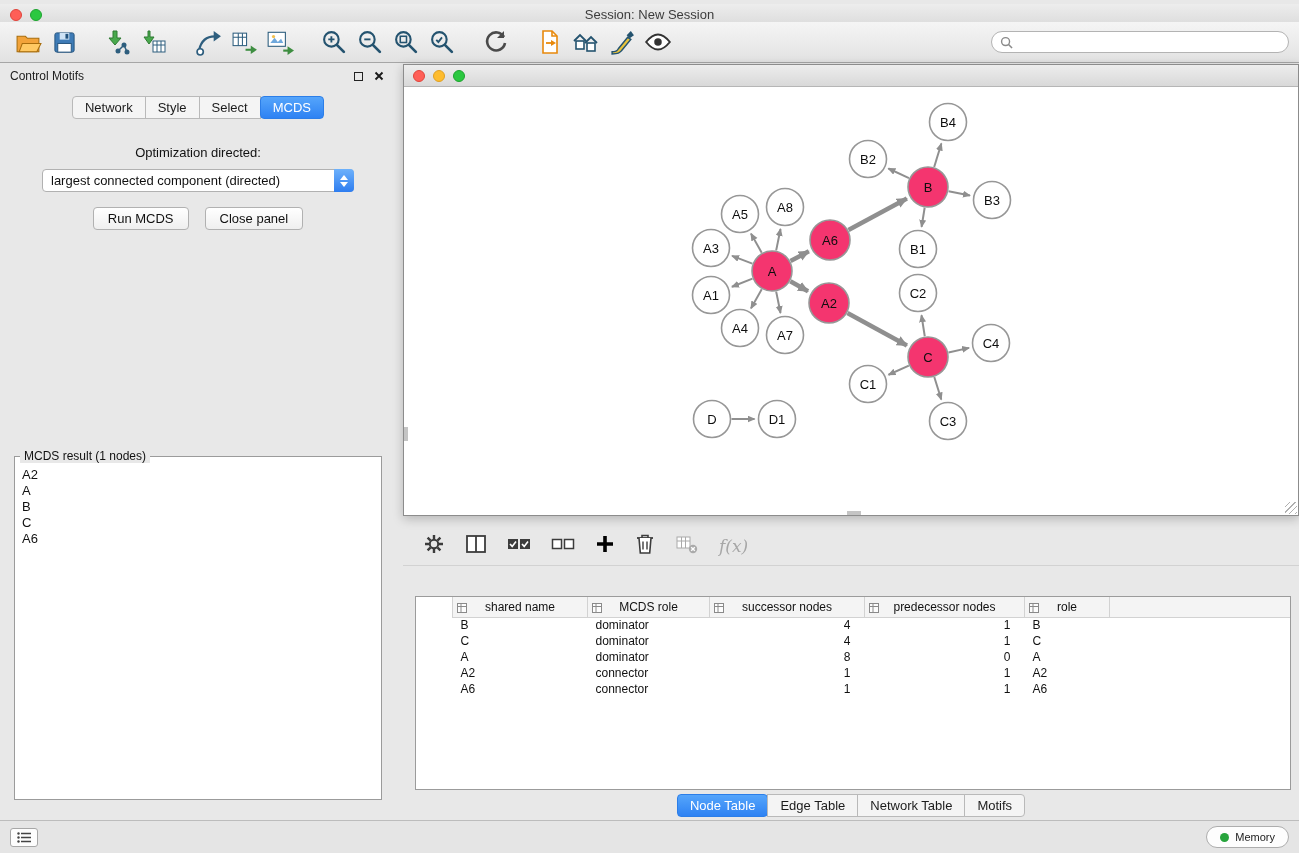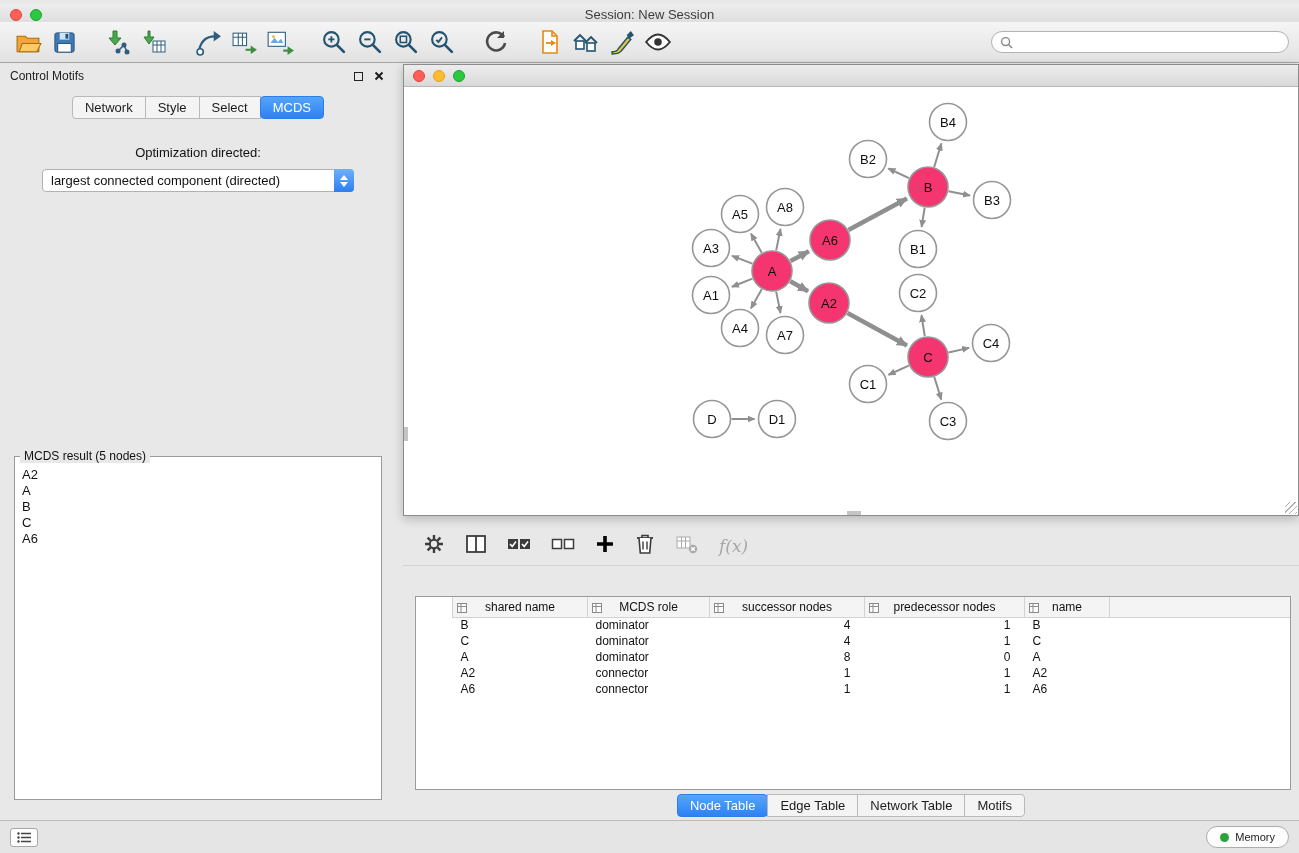--- a/index.html
+++ b/index.html
@@ -239,22 +239,26 @@
       <span class="tab active">MCDS</span>
     </div>
     <div class="opt-label">Optimization directed:</div>
     <div class="dropdown">
       <span class="val">largest connected component (directed)</span>
       <span class="dd-cap">
           <span class="dd-up"></span>
           <span class="dd-down"></span>
         </span>
     </div>
+    <div class="btn-row">
+      <button class="pbtn">Run MCDS</button>
+      <button class="pbtn">Close panel</button>
+    </div>
     <div class="result-box">
-      <span class="result-title">MCDS result (5 nodes)</span>
+      <span class="result-title">MCDS result (1 nodes)</span>
       <div class="result-list">
           <div class="result-item">A2</div>
           <div class="result-item">A</div>
           <div class="result-item">B</div>
           <div class="result-item">C</div>
           <div class="result-item">A6</div>
         </div>
     </div>
   </div>
 
@@ -439,21 +443,21 @@
                     <rect x="0.5" y="0.5" width="9" height="9" fill="#fdfdfd" stroke="#8a8a8a"></rect>
                     <path d="M0.5 3.5h9M4 0.5v9" stroke="#8a8a8a" fill="none"></path>
                   </svg></span><span class="hlabel">successor nodes</span></th>
               <th style="width: 160px;"><span class="hicon"><svg width="10" height="10" viewBox="0 0 10 10">
                     <rect x="0.5" y="0.5" width="9" height="9" fill="#fdfdfd" stroke="#8a8a8a"></rect>
                     <path d="M0.5 3.5h9M4 0.5v9" stroke="#8a8a8a" fill="none"></path>
                   </svg></span><span class="hlabel">predecessor nodes</span></th>
               <th style="width: 85px;"><span class="hicon"><svg width="10" height="10" viewBox="0 0 10 10">
                     <rect x="0.5" y="0.5" width="9" height="9" fill="#fdfdfd" stroke="#8a8a8a"></rect>
                     <path d="M0.5 3.5h9M4 0.5v9" stroke="#8a8a8a" fill="none"></path>
-                  </svg></span><span class="hlabel">name</span></th>
+                  </svg></span><span class="hlabel">role</span></th>
               <th class="fillerth"></th>
             </tr>
           </thead>
         <tbody>
             <tr>
               <td>B</td>
               <td>dominator</td>
               <td class="r">4</td>
               <td class="r">1</td>
               <td>B</td>

